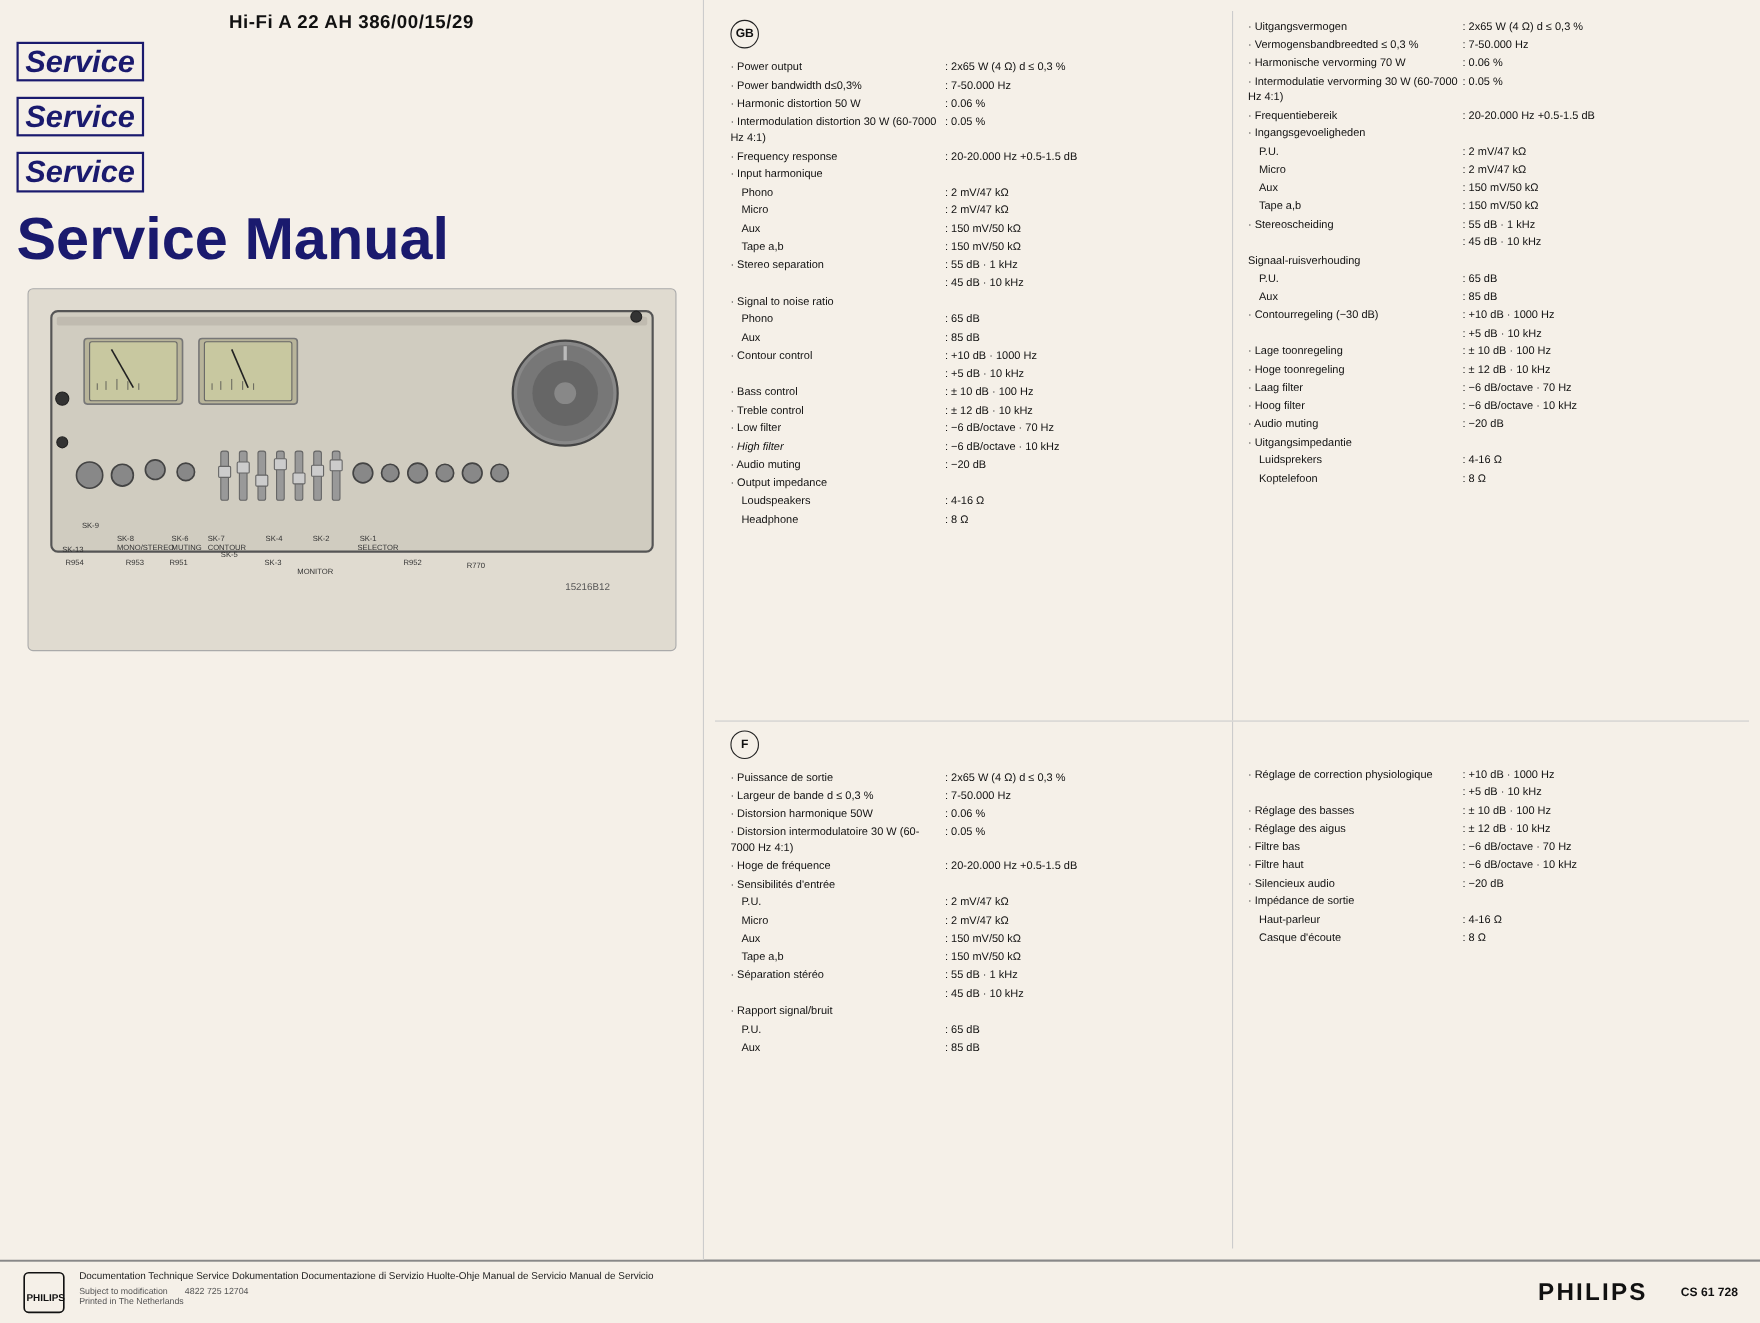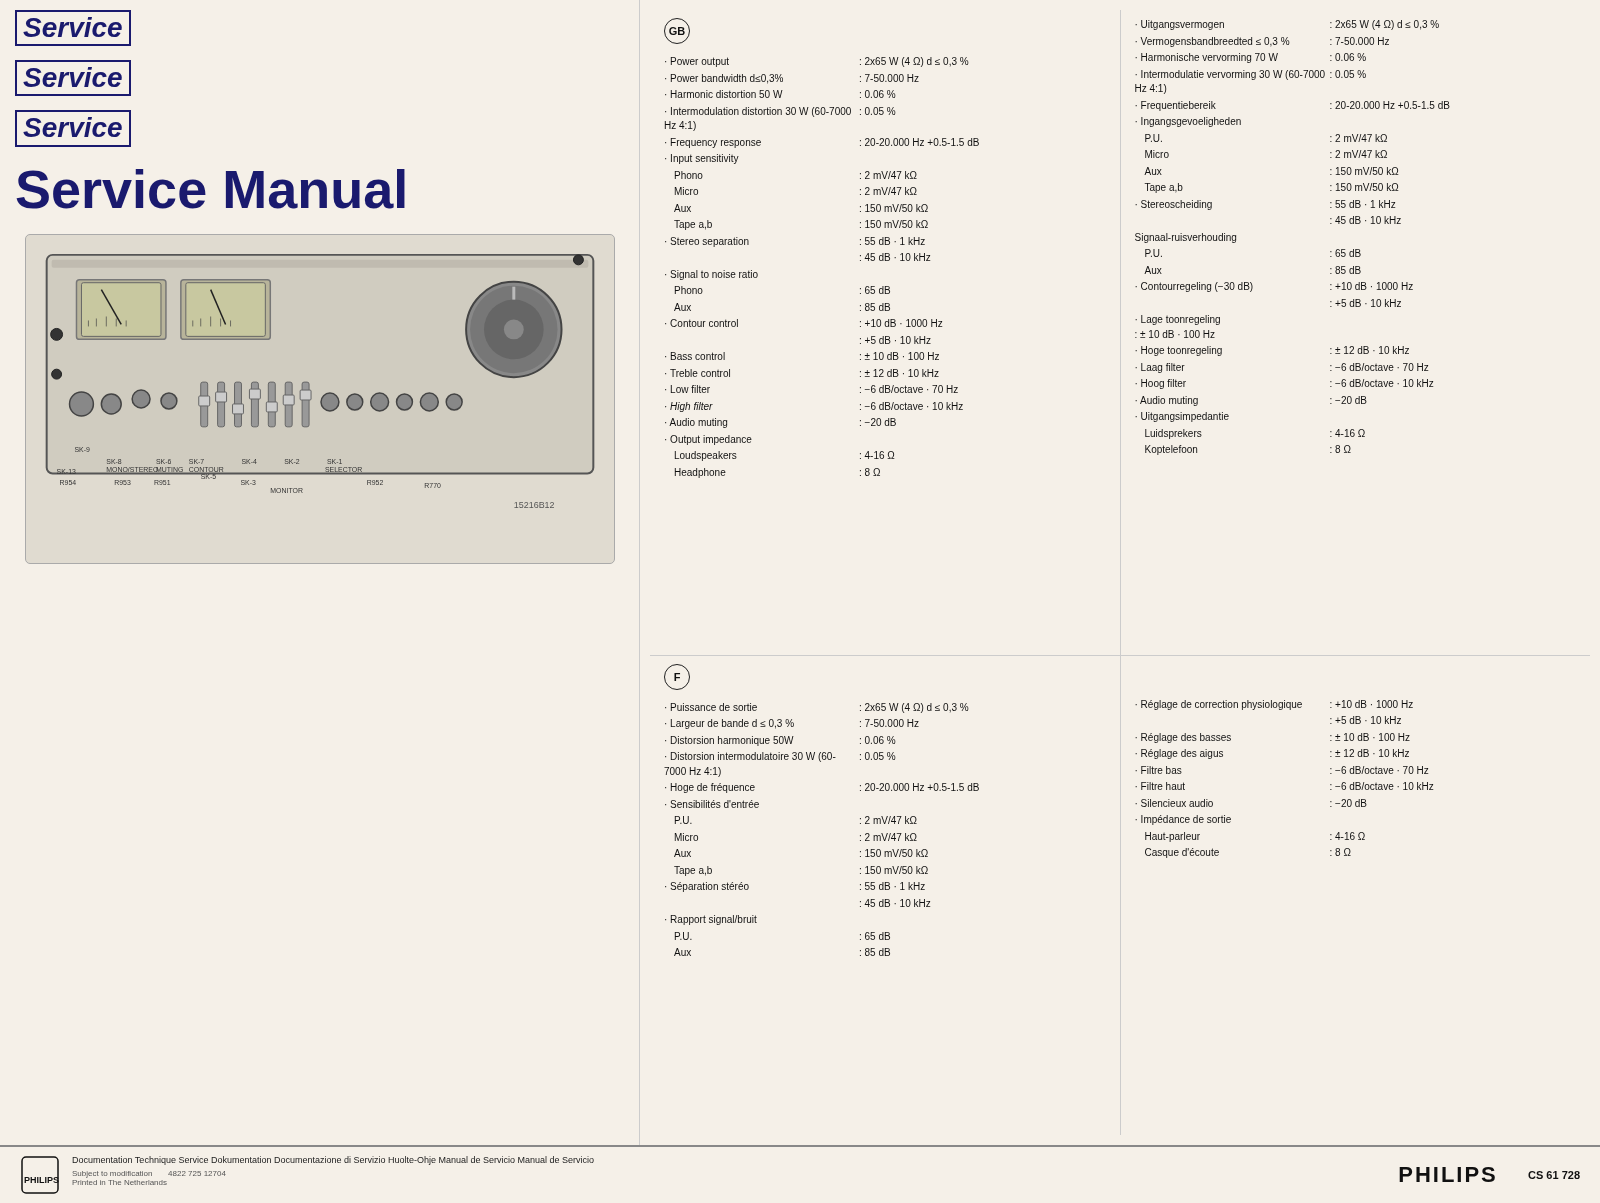--- a/index.html
+++ b/index.html
@@ -123,20 +123,21 @@
       margin-bottom: 5px;
     }
 
   </style>
 </head>
 <body>
 
 <div class="main-content">
 
   <div class="left-panel">
+    <div class="model-title">Hi-Fi A 22 AH 386/00/15/29</div>
 
     <div class="service-logo-block">
       <span class="service-logo-line" style="font-size:28px; font-family: sans-serif;">
         <span style="font-style:italic; font-weight:bold; color:#1a1a6e; font-size:28px; border:2px solid #1a1a6e; padding:0 6px; display:inline-block; margin-bottom:2px;">Service</span>
       </span>
       <br>
       <span class="service-logo-line" style="font-size:28px; font-family: sans-serif;">
         <span style="font-style:italic; font-weight:bold; color:#1a1a6e; font-size:28px; border:2px solid #1a1a6e; padding:0 6px; display:inline-block; margin-bottom:2px;">Service</span>
       </span>
       <br>
@@ -263,21 +264,21 @@
             </div>
             <div style="display: flex; margin-bottom: 2px; font-size: 10px; line-height: 1.45;">
               <span style="min-width: 195px; max-width: 195px; padding-right: 4px; font-size: 10px;">· Intermodulation distortion  30 W (60-7000 Hz 4:1)</span>
               <span style="flex: 1 1 0%; font-size: 10px;">: 0.05 %</span>
             </div>
             <div style="display: flex; margin-bottom: 2px; font-size: 10px; line-height: 1.45;">
               <span style="min-width: 195px; max-width: 195px; padding-right: 4px; font-size: 10px;">· Frequency response</span>
               <span style="flex: 1 1 0%; font-size: 10px;">: 20-20.000 Hz +0.5-1.5 dB</span>
             </div>
             <div style="display: flex; margin-bottom: 2px; font-size: 10px; line-height: 1.45;">
-              <span style="min-width: 195px; max-width: 195px; padding-right: 4px; font-size: 10px;">· Input sensitivity</span>
+              <span style="min-width: 195px; max-width: 195px; padding-right: 4px; font-size: 10px;">· Input harmonique</span>
               <span style="flex: 1 1 0%; font-size: 10px;"></span>
             </div>
             <div style="display: flex; margin-bottom: 2px; font-size: 10px; line-height: 1.45;">
               <span style="min-width: 195px; max-width: 195px; padding-right: 4px; font-size: 10px; padding-left: 10px;">  Phono</span>
               <span style="flex: 1 1 0%; font-size: 10px;">: 2 mV/47 kΩ</span>
             </div>
             <div style="display: flex; margin-bottom: 2px; font-size: 10px; line-height: 1.45;">
               <span style="min-width: 195px; max-width: 195px; padding-right: 4px; font-size: 10px; padding-left: 10px;">  Micro</span>
               <span style="flex: 1 1 0%; font-size: 10px;">: 2 mV/47 kΩ</span>
             </div>
@@ -415,21 +416,21 @@
               <span style="flex: 1 1 0%; font-size: 10px;">: 85 dB</span>
             </div>
             <div style="display: flex; margin-bottom: 2px; font-size: 10px; line-height: 1.45;">
               <span style="min-width: 195px; max-width: 195px; padding-right: 4px; font-size: 10px;">· Contourregeling (−30 dB)</span>
               <span style="flex: 1 1 0%; font-size: 10px;">: +10 dB · 1000 Hz</span>
             </div>
             <div style="display: flex; margin-bottom: 2px; font-size: 10px; line-height: 1.45;">
               <span style="min-width: 195px; max-width: 195px; padding-right: 4px; font-size: 10px;"></span>
               <span style="flex: 1 1 0%; font-size: 10px;">: +5 dB · 10 kHz</span>
             </div>
-            <div style="display: flex; margin-bottom: 2px; font-size: 10px; line-height: 1.45; flex-direction: column;">
+            <div style="display: flex; margin-bottom: 2px; font-size: 10px; line-height: 1.45;">
               <span style="min-width: 195px; max-width: 195px; padding-right: 4px; font-size: 10px;">· Lage toonregeling</span>
               <span style="flex: 1 1 0%; font-size: 10px;">: ± 10 dB · 100 Hz</span>
             </div>
             <div style="display: flex; margin-bottom: 2px; font-size: 10px; line-height: 1.45;">
               <span style="min-width: 195px; max-width: 195px; padding-right: 4px; font-size: 10px;">· Hoge toonregeling</span>
               <span style="flex: 1 1 0%; font-size: 10px;">: ± 12 dB · 10 kHz</span>
             </div>
             <div style="display: flex; margin-bottom: 2px; font-size: 10px; line-height: 1.45;">
               <span style="min-width: 195px; max-width: 195px; padding-right: 4px; font-size: 10px;">· Laag filter</span>
               <span style="flex: 1 1 0%; font-size: 10px;">: −6 dB/octave · 70 Hz</span>

